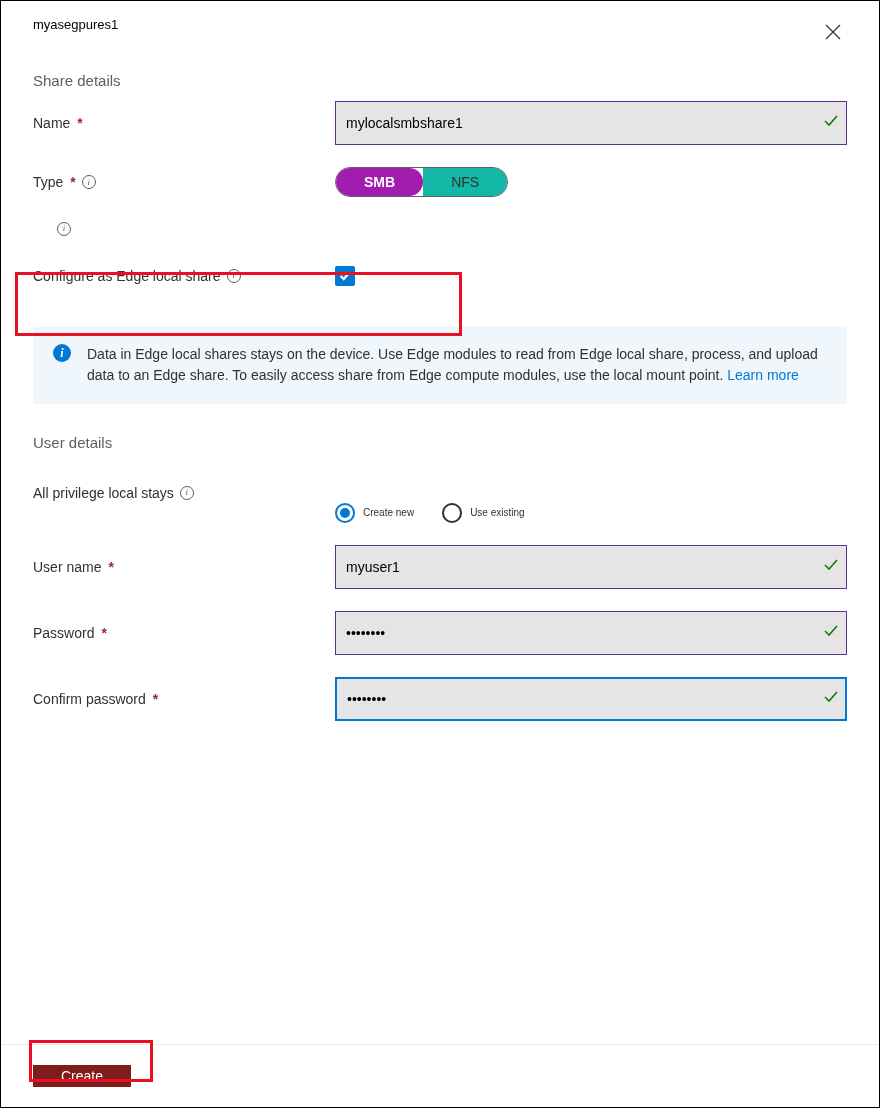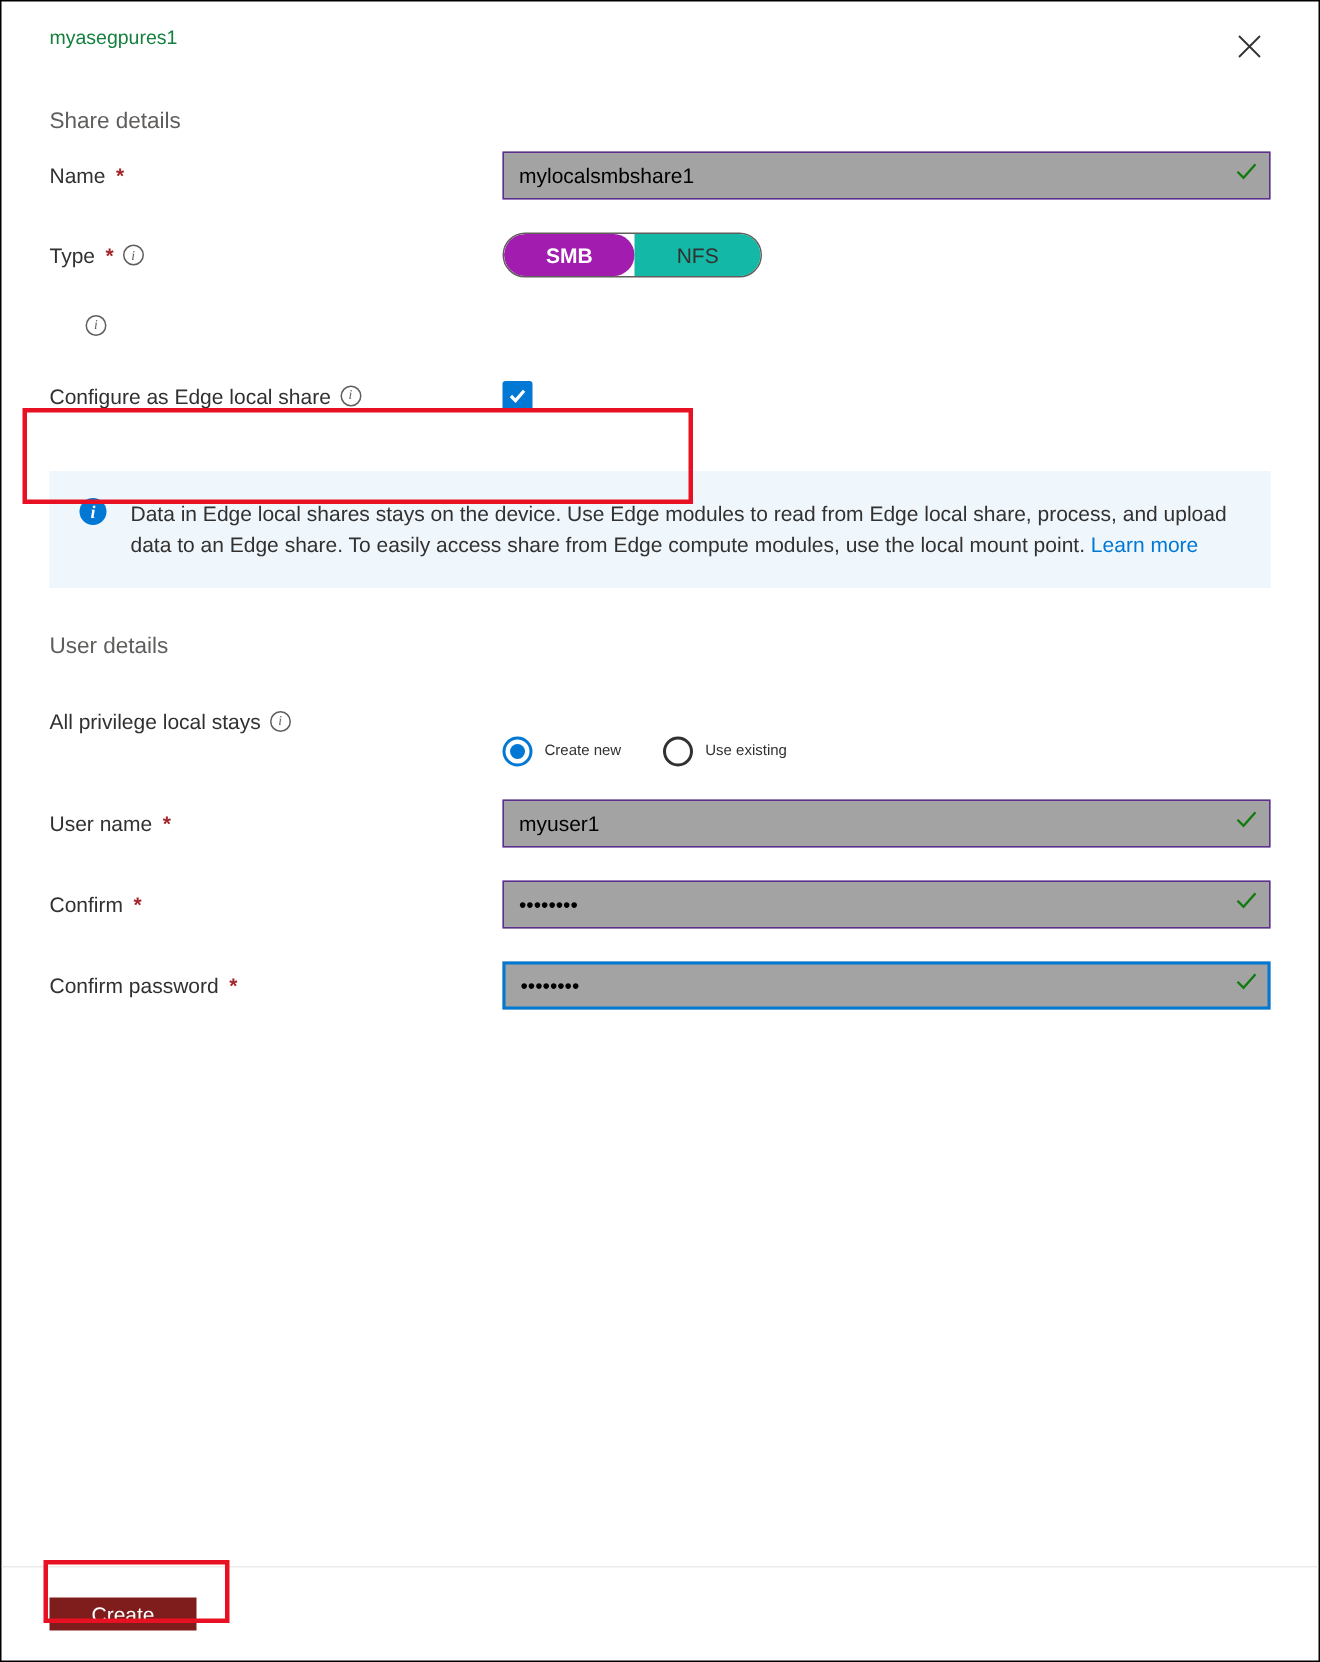--- a/index.html
+++ b/index.html
@@ -19,21 +19,21 @@
   }
   .header { display:flex; justify-content:space-between; align-items:flex-start; }
   h1 {
     font-size: 28px;
     font-weight: 600;
     margin: 0 0 2px 0;
     color: #323130;
   }
   .subtitle {
     font-size: 13px;
-    color: #15803d;
+    color: #000000;
     margin-bottom: 40px;
   }
   .close-btn {
     font-size: 20px;
     line-height: 1;
     padding: 6px;
     cursor: pointer;
     color: #323130;
   }
   .section-heading {
@@ -64,25 +64,25 @@
     justify-content:center;
     font-size:9px;
     font-style: italic;
     font-family: Georgia, serif;
     color:#605e5c;
     line-height:1;
   }
   .field-col { flex:1; }
   .text-input {
     width: 100%;
-    height: 32px;
+    height: 44px;
     padding: 4px 32px 4px 10px;
     font-size: 14px;
     border: 1px solid #5c2e91;
-    background: #a3a3a3;
+    background: #e5e5e5;
     position: relative;
   }
   .input-wrap { position: relative; }
   .valid-check {
     position:absolute;
     right:8px;
     top:50%;
     transform:translateY(-50%);
     color:#107c10;
     font-size:16px;
@@ -313,21 +313,21 @@
       <span class="valid-check">
         <svg width="16" height="16" viewBox="0 0 16 16">
             <path d="M2 8 L6 12 L14 3" stroke="#107c10" stroke-width="1.6" fill="none"></path>
           </svg>
       </span>
     </div>
   </div>
 
   <div class="form-row">
     <div class="label-col">
-      <span>Confirm</span>
+      <span>Password</span>
         <span class="req">*</span>
     </div>
     <div class="field-col input-wrap">
       <input class="text-input" type="text" value="••••••••" style="">
       <span class="valid-check">
         <svg width="16" height="16" viewBox="0 0 16 16">
             <path d="M2 8 L6 12 L14 3" stroke="#107c10" stroke-width="1.6" fill="none"></path>
           </svg>
       </span>
     </div>

